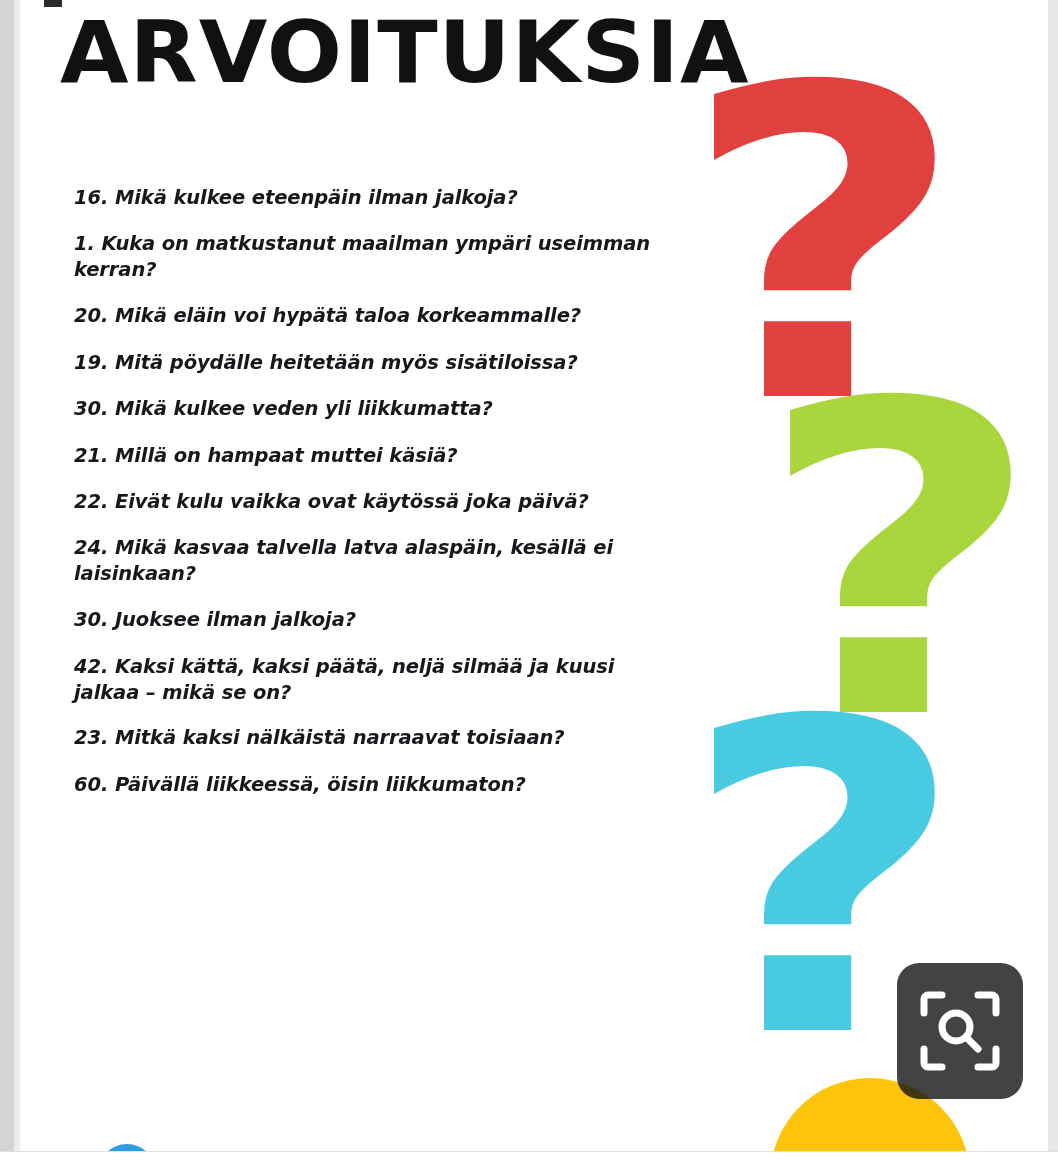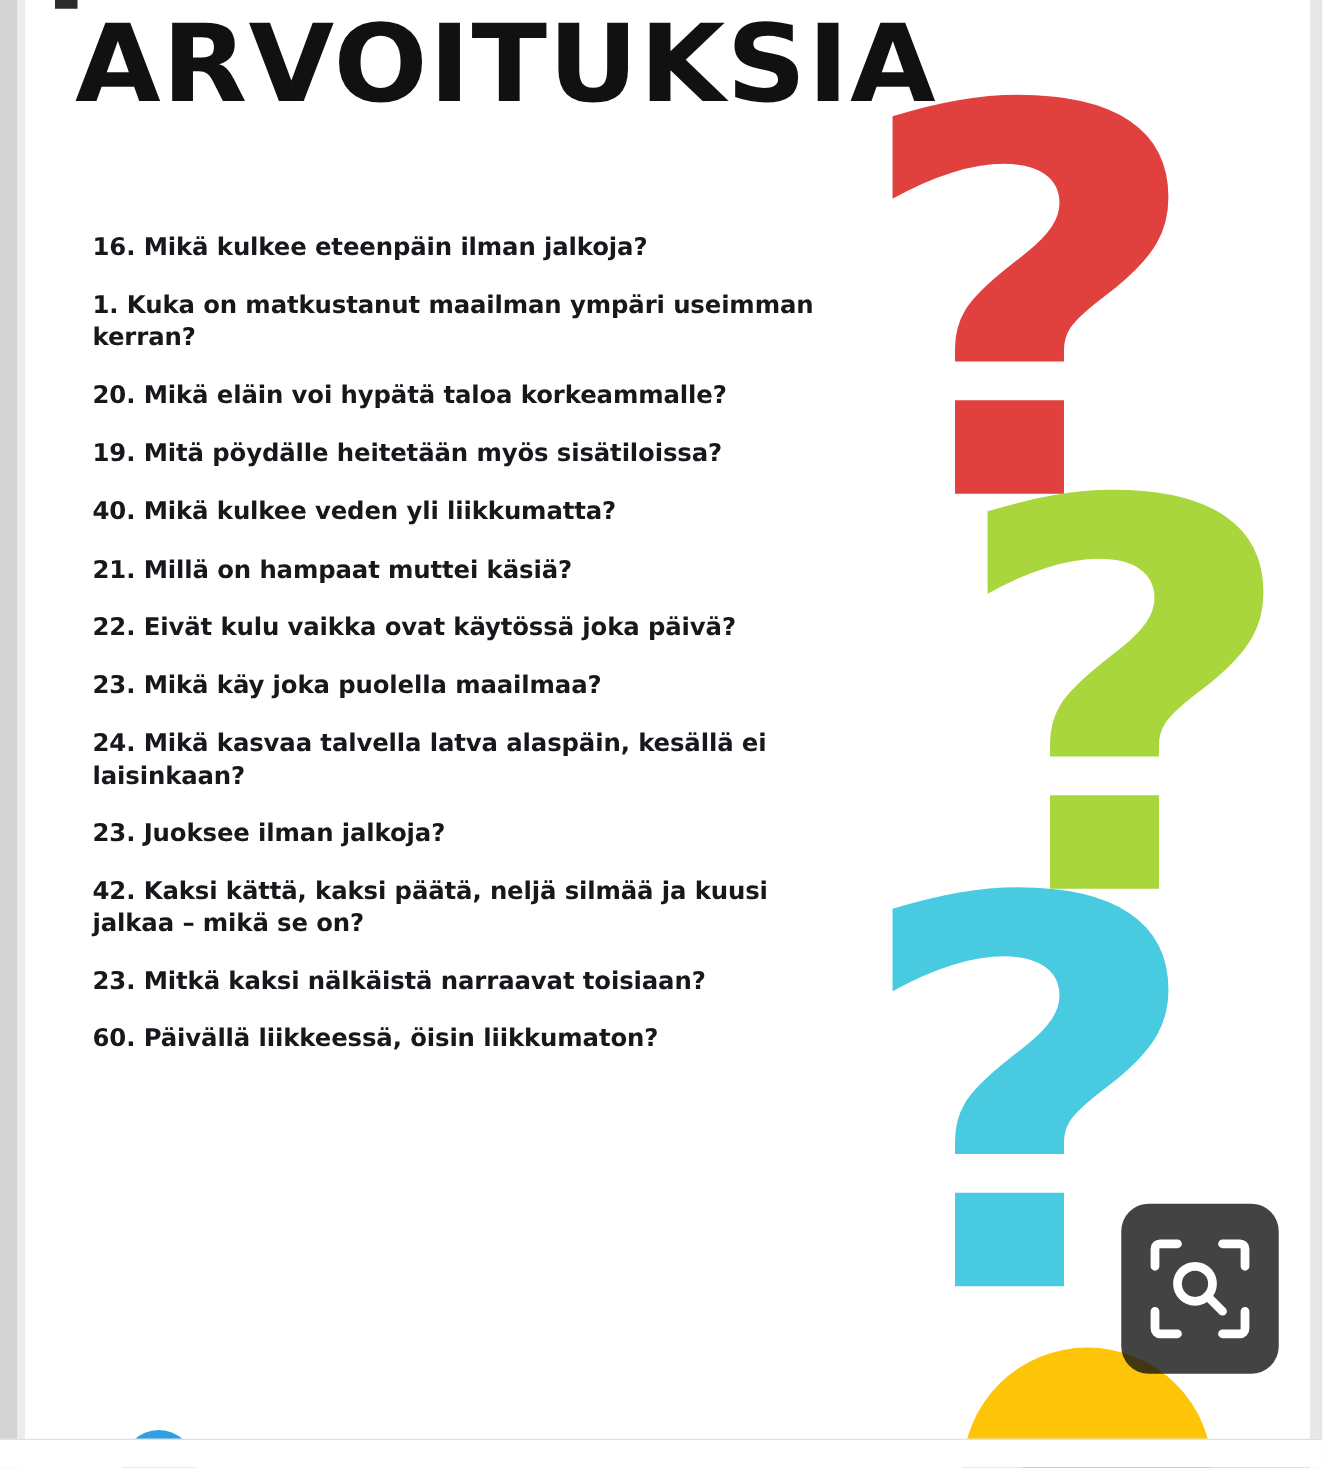--- a/index.html
+++ b/index.html
@@ -84,20 +84,21 @@
     width: 600px;
   }
   .riddle {
     font-family: "DejaVu Sans", sans-serif;
     font-size: 19.5px;
     font-weight: bold;
     color: #16181c;
     line-height: 1.33;
     margin-bottom: 20.5px;
     letter-spacing: -0.1px;
+    font-style: italic;
   }
   .riddle.two-line {
     margin-bottom: 20px;
   }
 
   
   .qmarks {
     position: absolute;
     left: 660px;
     top: 110px;
@@ -207,26 +208,25 @@
     <div class="qm-yellow-dot"></div>
   </div>
 
   <div class="title">ARVOITUKSIA</div>
 
   <div class="riddles">
     <div class="riddle">16. Mikä kulkee eteenpäin ilman jalkoja?</div>
     <div class="riddle two-line">1. Kuka on matkustanut maailman ympäri useimman kerran?</div>
     <div class="riddle">20. Mikä eläin voi hypätä taloa korkeammalle?</div>
     <div class="riddle">19. Mitä pöydälle heitetään myös sisätiloissa?</div>
-    <div class="riddle">40. Mikä kulkee veden yli liikkumatta?</div>
+    <div class="riddle">30. Mikä kulkee veden yli liikkumatta?</div>
     <div class="riddle">21. Millä on hampaat muttei käsiä?</div>
     <div class="riddle">22. Eivät kulu vaikka ovat käytössä joka päivä?</div>
-    <div class="riddle">23. Mikä käy joka puolella maailmaa?</div>
     <div class="riddle two-line">24. Mikä kasvaa talvella latva alaspäin, kesällä ei laisinkaan?</div>
-    <div class="riddle">23. Juoksee ilman jalkoja?</div>
+    <div class="riddle">30. Juoksee ilman jalkoja?</div>
     <div class="riddle two-line">42. Kaksi kättä, kaksi päätä, neljä silmää ja kuusi jalkaa – mikä se on?</div>
     <div class="riddle">23. Mitkä kaksi nälkäistä narraavat toisiaan?</div>
     <div class="riddle">60. Päivällä liikkeessä, öisin liikkumaton?</div>
   </div>
 
   <div class="magnifier">
     <svg width="84" height="84" viewBox="0 0 84 84">
       <path d="M6 24 V10 A4 4 0 0 1 10 6 H24" fill="none" stroke="#ffffff" stroke-width="7" stroke-linecap="round"></path>
       <path d="M60 6 H74 A4 4 0 0 1 78 10 V24" fill="none" stroke="#ffffff" stroke-width="7" stroke-linecap="round"></path>
       <path d="M78 60 V74 A4 4 0 0 1 74 78 H60" fill="none" stroke="#ffffff" stroke-width="7" stroke-linecap="round"></path>

